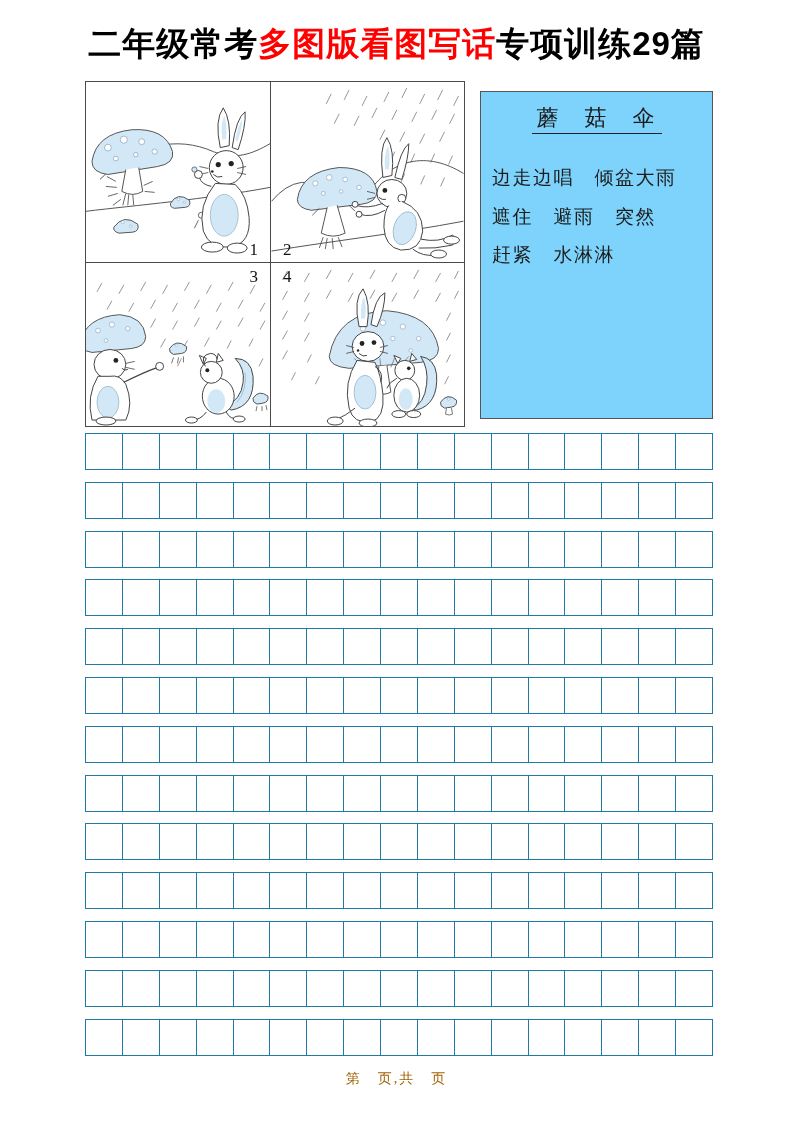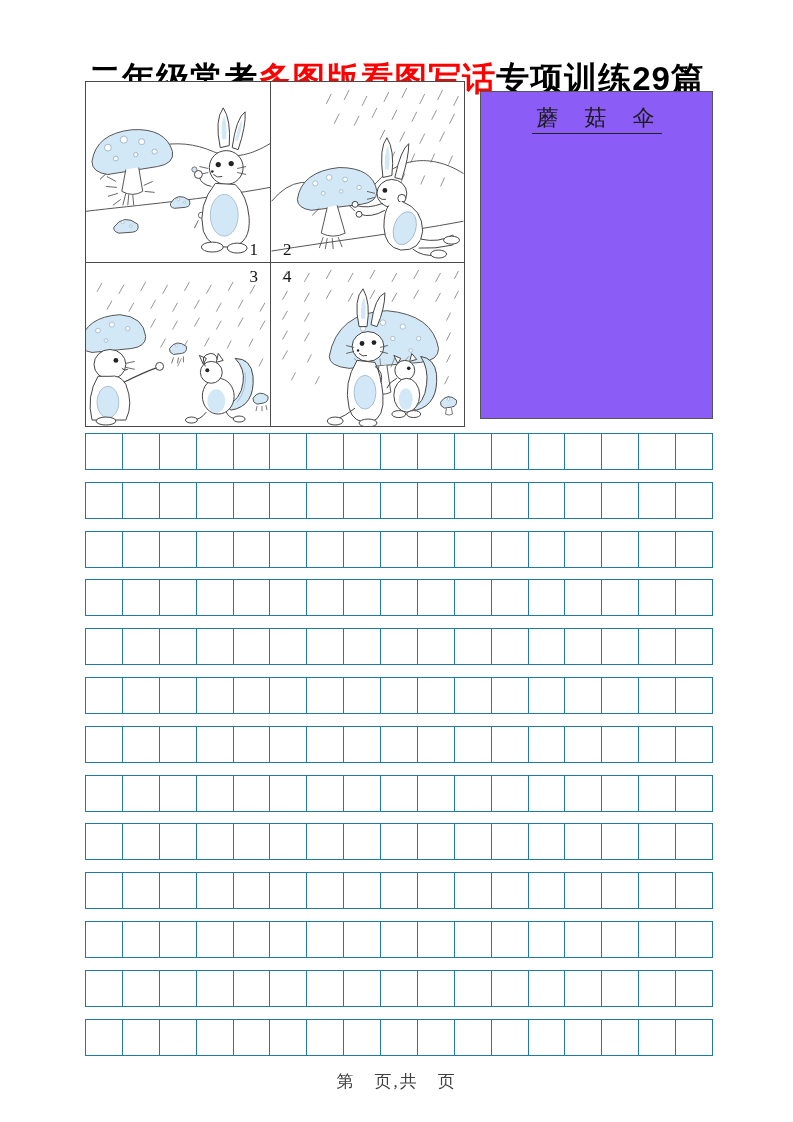--- a/index.html
+++ b/index.html
@@ -5,21 +5,21 @@
   :root{ --grid-color:#1f7ba6; --ink:#3a3a3a; --mush:#d2e8f7; }
   *{box-sizing:border-box;}
   html,body{margin:0;padding:0;}
   body{
     width:793px;height:1122px;position:relative;background:#ffffff;
     font-family:"Liberation Sans",sans-serif;overflow:hidden;
   }
   
   .title{
     position:absolute;top:22px;left:0;width:793px;text-align:center;
-    font-size:33px;font-weight:bold;color:#000;letter-spacing:1px;white-space:nowrap;margin-top:35px;
+    font-size:33px;font-weight:bold;color:#000;letter-spacing:1px;white-space:nowrap;
   }
   .title .red{color:#ff0000;}
   
   .comic{
     position:absolute;left:85px;top:81px;width:380px;height:346px;
     border:1px solid #4a4a4a;display:grid;
     grid-template-columns:185px 1fr;grid-template-rows:181px 1fr;background:#fff;
   }
   .panel{position:relative;overflow:hidden;background:#fff;}
   .panel.p1{border-right:1px solid #4a4a4a;border-bottom:1px solid #4a4a4a;}
@@ -27,37 +27,37 @@
   .panel.p3{border-right:1px solid #4a4a4a;}
   .panel svg{position:absolute;left:0;top:0;width:100%;height:100%;}
   .panel-num{
     position:absolute;font-family:"Liberation Serif",serif;font-size:17px;color:#111;line-height:1;
   }
   .num-br{right:12px;bottom:4px;} .num-bl{left:12px;bottom:4px;}
   .num-tr{right:12px;top:5px;}   .num-tl{left:12px;top:5px;}
   
   .wordbox{
     position:absolute;left:480px;top:91px;width:233px;height:328px;
-    border:1px solid #555;background:#8b5cf6;font-family:"Liberation Serif",serif;color:#1c1c1c;
+    border:1px solid #555;background:#7dd3fc;font-family:"Liberation Serif",serif;color:#1c1c1c;
   }
   .wb-title{text-align:center;margin-top:11px;font-size:22px;}
   .wb-title span{border-bottom:1.5px solid #222;padding:0 5px 3px;letter-spacing:2px;}
   .wb-lines{margin:26px 0 0 11px;font-size:19px;line-height:38.5px;letter-spacing:1.5px;white-space:nowrap;}
   
   .wgrid{position:absolute;left:85px;top:433px;width:628px;}
   .grid-row{
     display:flex;height:37px;border:1.5px solid var(--grid-color);
     margin-bottom:11.8px;background:#fff;
   }
   .grid-cell{flex:1;border-right:1.5px solid var(--grid-color);}
   .grid-cell:last-child{border-right:none;}
   
   .footer{
     position:absolute;top:1070px;left:0;width:793px;text-align:center;
-    font-size:17px;color:#404040;font-family:"Liberation Serif",serif;letter-spacing:2px;
+    font-size:14px;color:#a16207;font-family:"Liberation Serif",serif;letter-spacing:2px;
   }
 </style>
 </head>
 <body>
 
 <div class="title">
   <span>二年级常考</span><span class="red">多图版看图写话</span><span>专项训练29篇</span>
 </div>
 
 <div class="comic">
@@ -263,20 +263,23 @@
     </svg>
     <span class="panel-num num-tl">4</span>
   </div>
 </div>
 
 <div class="wordbox">
   <div class="wb-title">
     <span>蘑　菇　伞</span>
   </div>
   <div class="wb-lines">
+    <div>边走边唱　倾盆大雨</div>
+    <div>遮住　避雨　突然</div>
+    <div>赶紧　水淋淋</div>
   </div>
 </div>
 
 <div class="wgrid">
     <div class="grid-row">
       <div class="grid-cell"></div>
       <div class="grid-cell"></div>
       <div class="grid-cell"></div>
       <div class="grid-cell"></div>
       <div class="grid-cell"></div>

